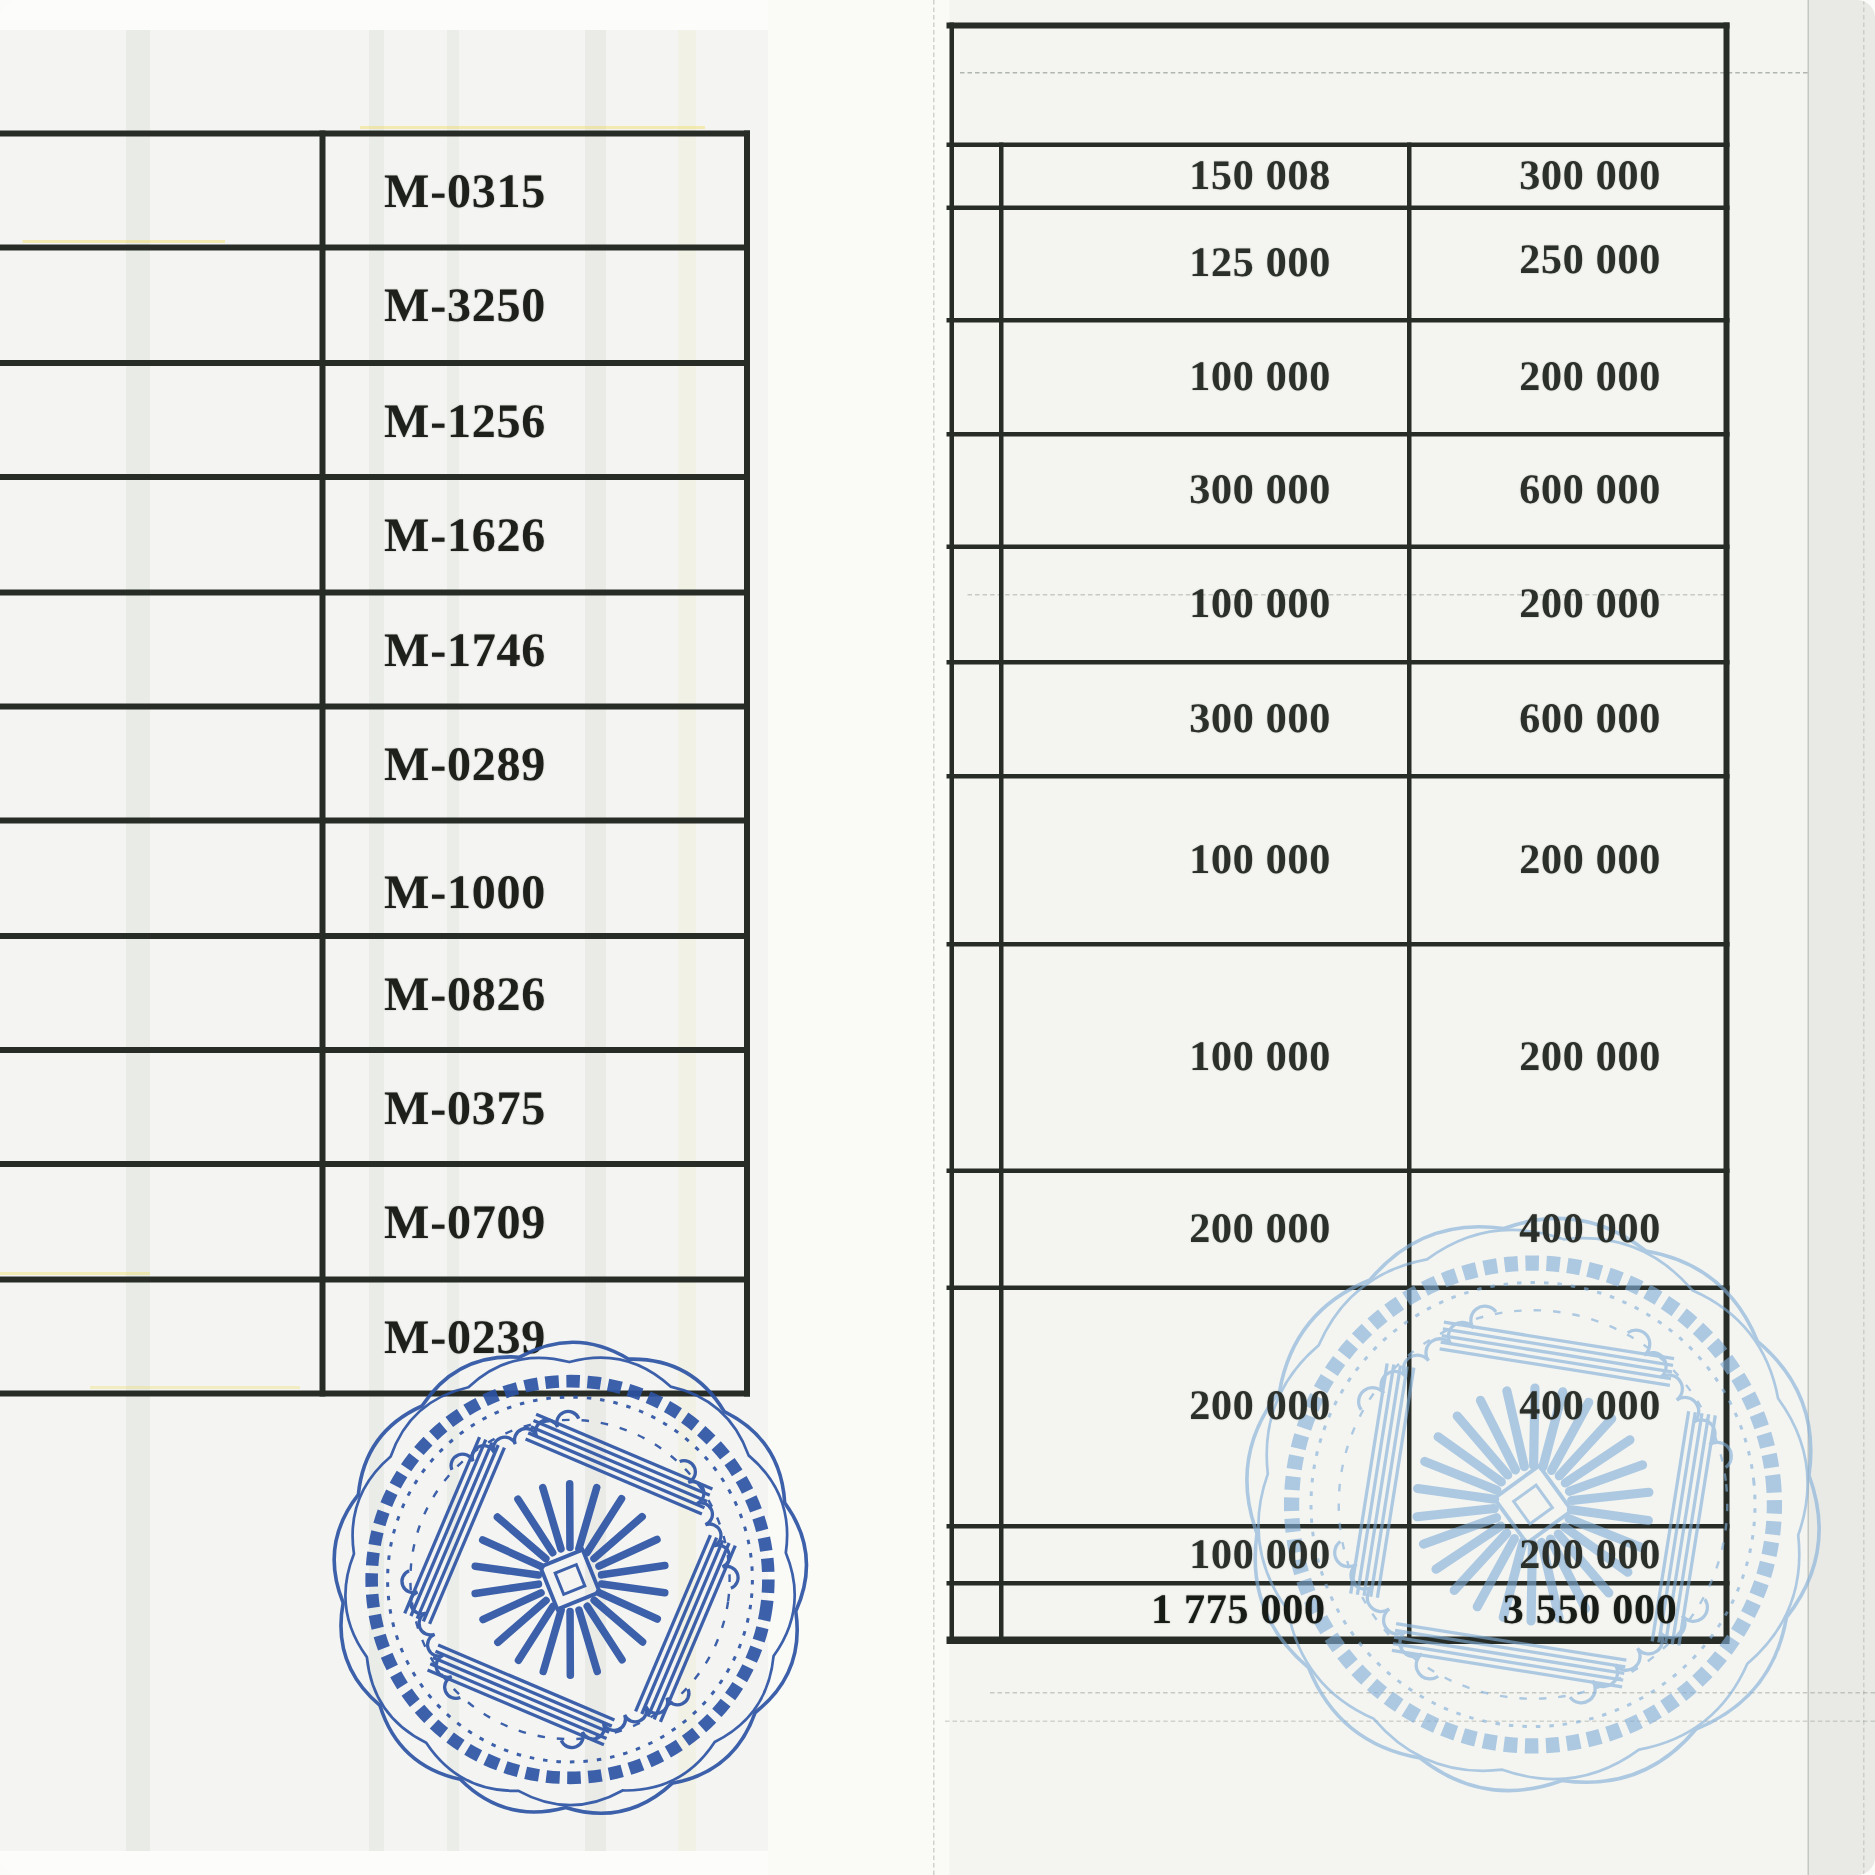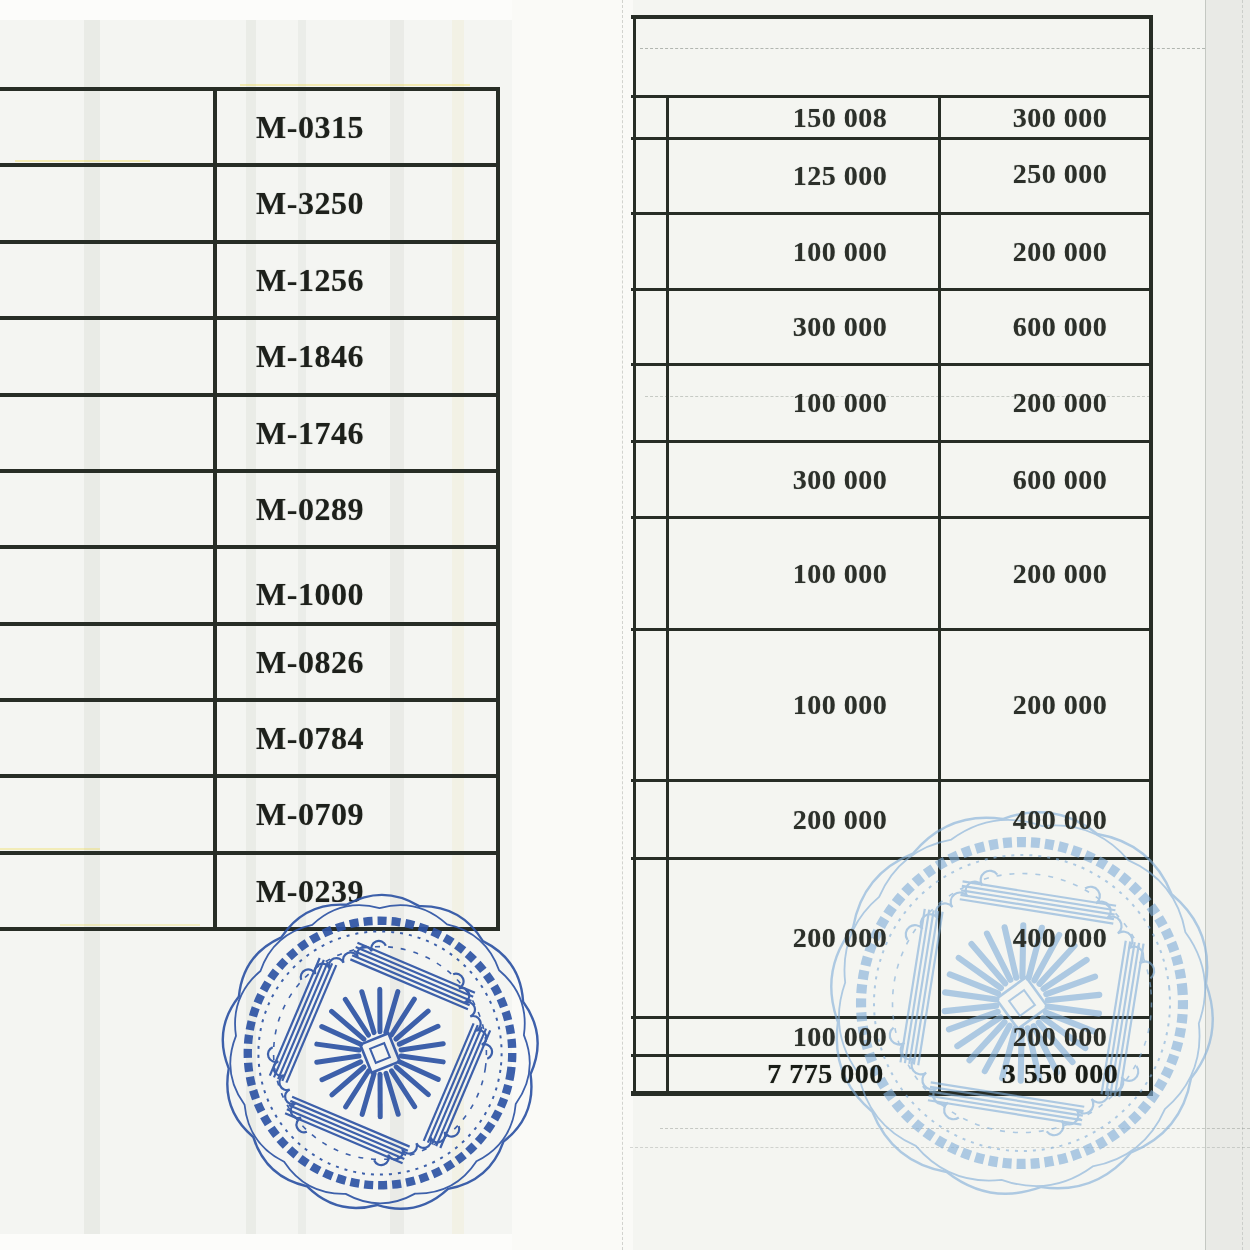--- a/index.html
+++ b/index.html
@@ -1,17 +1,17 @@
 <!DOCTYPE html>
 <html><head>
 <meta charset="utf-8">
 <style>
   html,body{margin:0;padding:0;background:#fbfbf9;}
   #scan{position:relative;width:1250px;height:1250px;overflow:hidden;background:#fcfcfa;
-        font-family:"Liberation Serif", serif;}
+        font-family:"Liberation Serif", serif;border-radius:12px;}
   .paper{position:absolute;}
   .paper-left{left:0;top:20px;width:512px;height:1214px;background:#f4f5f2;}
   .paper-gap{left:512px;top:0;width:121px;height:1250px;background:#fafaf7;}
   .paper-right{left:633px;top:0;width:572px;height:1250px;background:#f4f5f1;}
   .scanner-strip{position:absolute;left:1205px;top:0;width:45px;height:1250px;background:#e9eae6;
         border-left:1px solid rgba(160,165,158,.5);}
   .streak{position:absolute;top:20px;height:1214px;}
   .seam{position:absolute;top:0;height:1250px;width:0;border-left:1px dashed rgba(170,172,165,.5);}
   .vfaint{position:absolute;top:0;height:1250px;width:0;border-left:1px dashed rgba(150,155,148,.35);}
   .hline,.vline{position:absolute;background:#272d26;}
@@ -63,26 +63,26 @@
       <div class="hline" style="left: 0px; top: 622px; width: 500px; height: 4px; z-index: 2;"></div>
       <div class="hline" style="left: 0px; top: 698px; width: 500px; height: 4px; z-index: 2;"></div>
       <div class="hline" style="left: 0px; top: 774px; width: 500px; height: 4px; z-index: 2;"></div>
       <div class="hline" style="left: 0px; top: 851px; width: 500px; height: 4px; z-index: 2;"></div>
       <div class="hline" style="left: 0px; top: 927px; width: 500px; height: 4px; z-index: 2;"></div>
       <div class="vline" style="left: 213px; top: 87px; width: 4px; height: 844px; z-index: 2;"></div>
       <div class="vline" style="left: 496px; top: 87px; width: 4px; height: 844px; z-index: 2;"></div>
       <div class="cell code-cell" style="left: 150px; top: 91px; width: 320px; height: 72px; z-index: 4;">M-0315</div>
       <div class="cell code-cell" style="left: 150px; top: 167px; width: 320px; height: 73px; z-index: 4;">M-3250</div>
       <div class="cell code-cell" style="left: 150px; top: 244px; width: 320px; height: 72px; z-index: 4;">M-1256</div>
-      <div class="cell code-cell" style="left: 150px; top: 320px; width: 320px; height: 73px; z-index: 4;">M-1846</div>
+      <div class="cell code-cell" style="left: 150px; top: 320px; width: 320px; height: 73px; z-index: 4;">M-1626</div>
       <div class="cell code-cell" style="left: 150px; top: 397px; width: 320px; height: 72px; z-index: 4; text-align: center;">M-1746</div>
       <div class="cell code-cell" style="left: 150px; top: 473px; width: 320px; height: 72px; z-index: 4;">M-0289</div>
       <div class="cell code-cell" style="left: 150px; top: 549px; width: 320px; height: 90px; z-index: 4;">M-1000</div>
       <div class="cell code-cell" style="left: 150px; top: 626px; width: 320px; height: 72px; z-index: 4;">M-0826</div>
-      <div class="cell code-cell" style="left: 150px; top: 702px; width: 320px; height: 72px; z-index: 4;">M-0784</div>
+      <div class="cell code-cell" style="left: 150px; top: 702px; width: 320px; height: 72px; z-index: 4;">M-0375</div>
       <div class="cell code-cell" style="left: 150px; top: 778px; width: 320px; height: 73px; z-index: 4;">M-0709</div>
       <div class="cell code-cell" style="left: 150px; top: 855px; width: 320px; height: 72px; z-index: 4;">M-0239</div>
     </div>
   <div id="right-table">
       <div class="hline" style="left: 631px; top: 15px; width: 522px; height: 4px; z-index: 2;"></div>
       <div class="hline" style="left: 631px; top: 95px; width: 522px; height: 3px; z-index: 2;"></div>
       <div class="hline" style="left: 631px; top: 137px; width: 522px; height: 3px; z-index: 2;"></div>
       <div class="hline" style="left: 631px; top: 212px; width: 522px; height: 3px; z-index: 2;"></div>
       <div class="hline" style="left: 631px; top: 288px; width: 522px; height: 3px; z-index: 2;"></div>
       <div class="hline" style="left: 631px; top: 363px; width: 522px; height: 3px; z-index: 2;"></div>
@@ -113,21 +113,21 @@
       <div class="cell amount-cell" style="left: 700px; top: 519px; width: 280px; height: 109px; z-index: 4;">100 000</div>
       <div class="cell amount-cell" style="left: 940px; top: 519px; width: 240px; height: 109px; z-index: 4;">200 000</div>
       <div class="cell amount-cell" style="left: 700px; top: 631px; width: 280px; height: 148px; z-index: 4;">100 000</div>
       <div class="cell amount-cell" style="left: 940px; top: 631px; width: 240px; height: 148px; z-index: 4;">200 000</div>
       <div class="cell amount-cell" style="left: 700px; top: 782px; width: 280px; height: 75px; z-index: 4;">200 000</div>
       <div class="cell amount-cell" style="left: 940px; top: 782px; width: 240px; height: 75px; z-index: 4;">400 000</div>
       <div class="cell amount-cell" style="left: 700px; top: 860px; width: 280px; height: 156px; z-index: 4;">200 000</div>
       <div class="cell amount-cell" style="left: 940px; top: 860px; width: 240px; height: 156px; z-index: 4;">400 000</div>
       <div class="cell amount-cell" style="left: 700px; top: 1019px; width: 280px; height: 35px; z-index: 4;">100 000</div>
       <div class="cell amount-cell" style="left: 940px; top: 1019px; width: 240px; height: 35px; z-index: 4;">200 000</div>
-      <div class="cell total-cell" style="left: 688px; top: 1057px; width: 275px; height: 34px; z-index: 4;">7 775 000</div>
+      <div class="cell total-cell" style="left: 688px; top: 1057px; width: 275px; height: 34px; z-index: 4;">1 775 000</div>
       <div class="cell total-cell" style="left: 940px; top: 1057px; width: 240px; height: 34px; z-index: 4;">3 550 000</div>
     </div>
 
   <svg id="stamp-right" class="stamp" style="left:812px;top:800px;z-index:3;" width="420" height="420" viewBox="0 0 420 420">
       <g transform="translate(210 203) rotate(-6)" stroke="#82aed8" fill="none" opacity="0.62">
         <path d="M 185.0 0.0 Q 198.4 53.1 160.2 92.5 Q 145.2 145.2 92.5 160.2 Q 53.1 198.4 0.0 185.0 Q -53.1 198.4 -92.5 160.2 Q -145.2 145.2 -160.2 92.5 Q -198.4 53.1 -185.0 0.0 Q -198.4 -53.1 -160.2 -92.5 Q -145.2 -145.2 -92.5 -160.2 Q -53.1 -198.4 -0.0 -185.0 Q 53.1 -198.4 92.5 -160.2 Q 145.2 -145.2 160.2 -92.5 Q 198.4 -53.1 185.0 -0.0 Z" stroke-width="2.4"></path>
         <path d="M 173.7 38.8 Q 174.0 91.0 131.0 120.5 Q 105.2 165.8 53.2 169.9 Q 8.2 196.1 -38.8 173.7 Q -91.0 174.0 -120.5 131.0 Q -165.8 105.2 -169.9 53.2 Q -196.1 8.2 -173.7 -38.8 Q -174.0 -91.0 -131.0 -120.5 Q -105.2 -165.8 -53.2 -169.9 Q -8.2 -196.1 38.8 -173.7 Q 91.0 -174.0 120.5 -131.0 Q 165.8 -105.2 169.9 -53.2 Q 196.1 -8.2 173.7 38.8 Z" stroke-width="1.8"></path>
         <circle r="160.95" stroke-width="10.175" stroke-dasharray="9 5"></circle>
         <circle r="148" stroke-width="2" stroke-dasharray="3 6"></circle>
         <circle r="129.5" stroke-width="1.6" stroke-dasharray="5 8"></circle>

